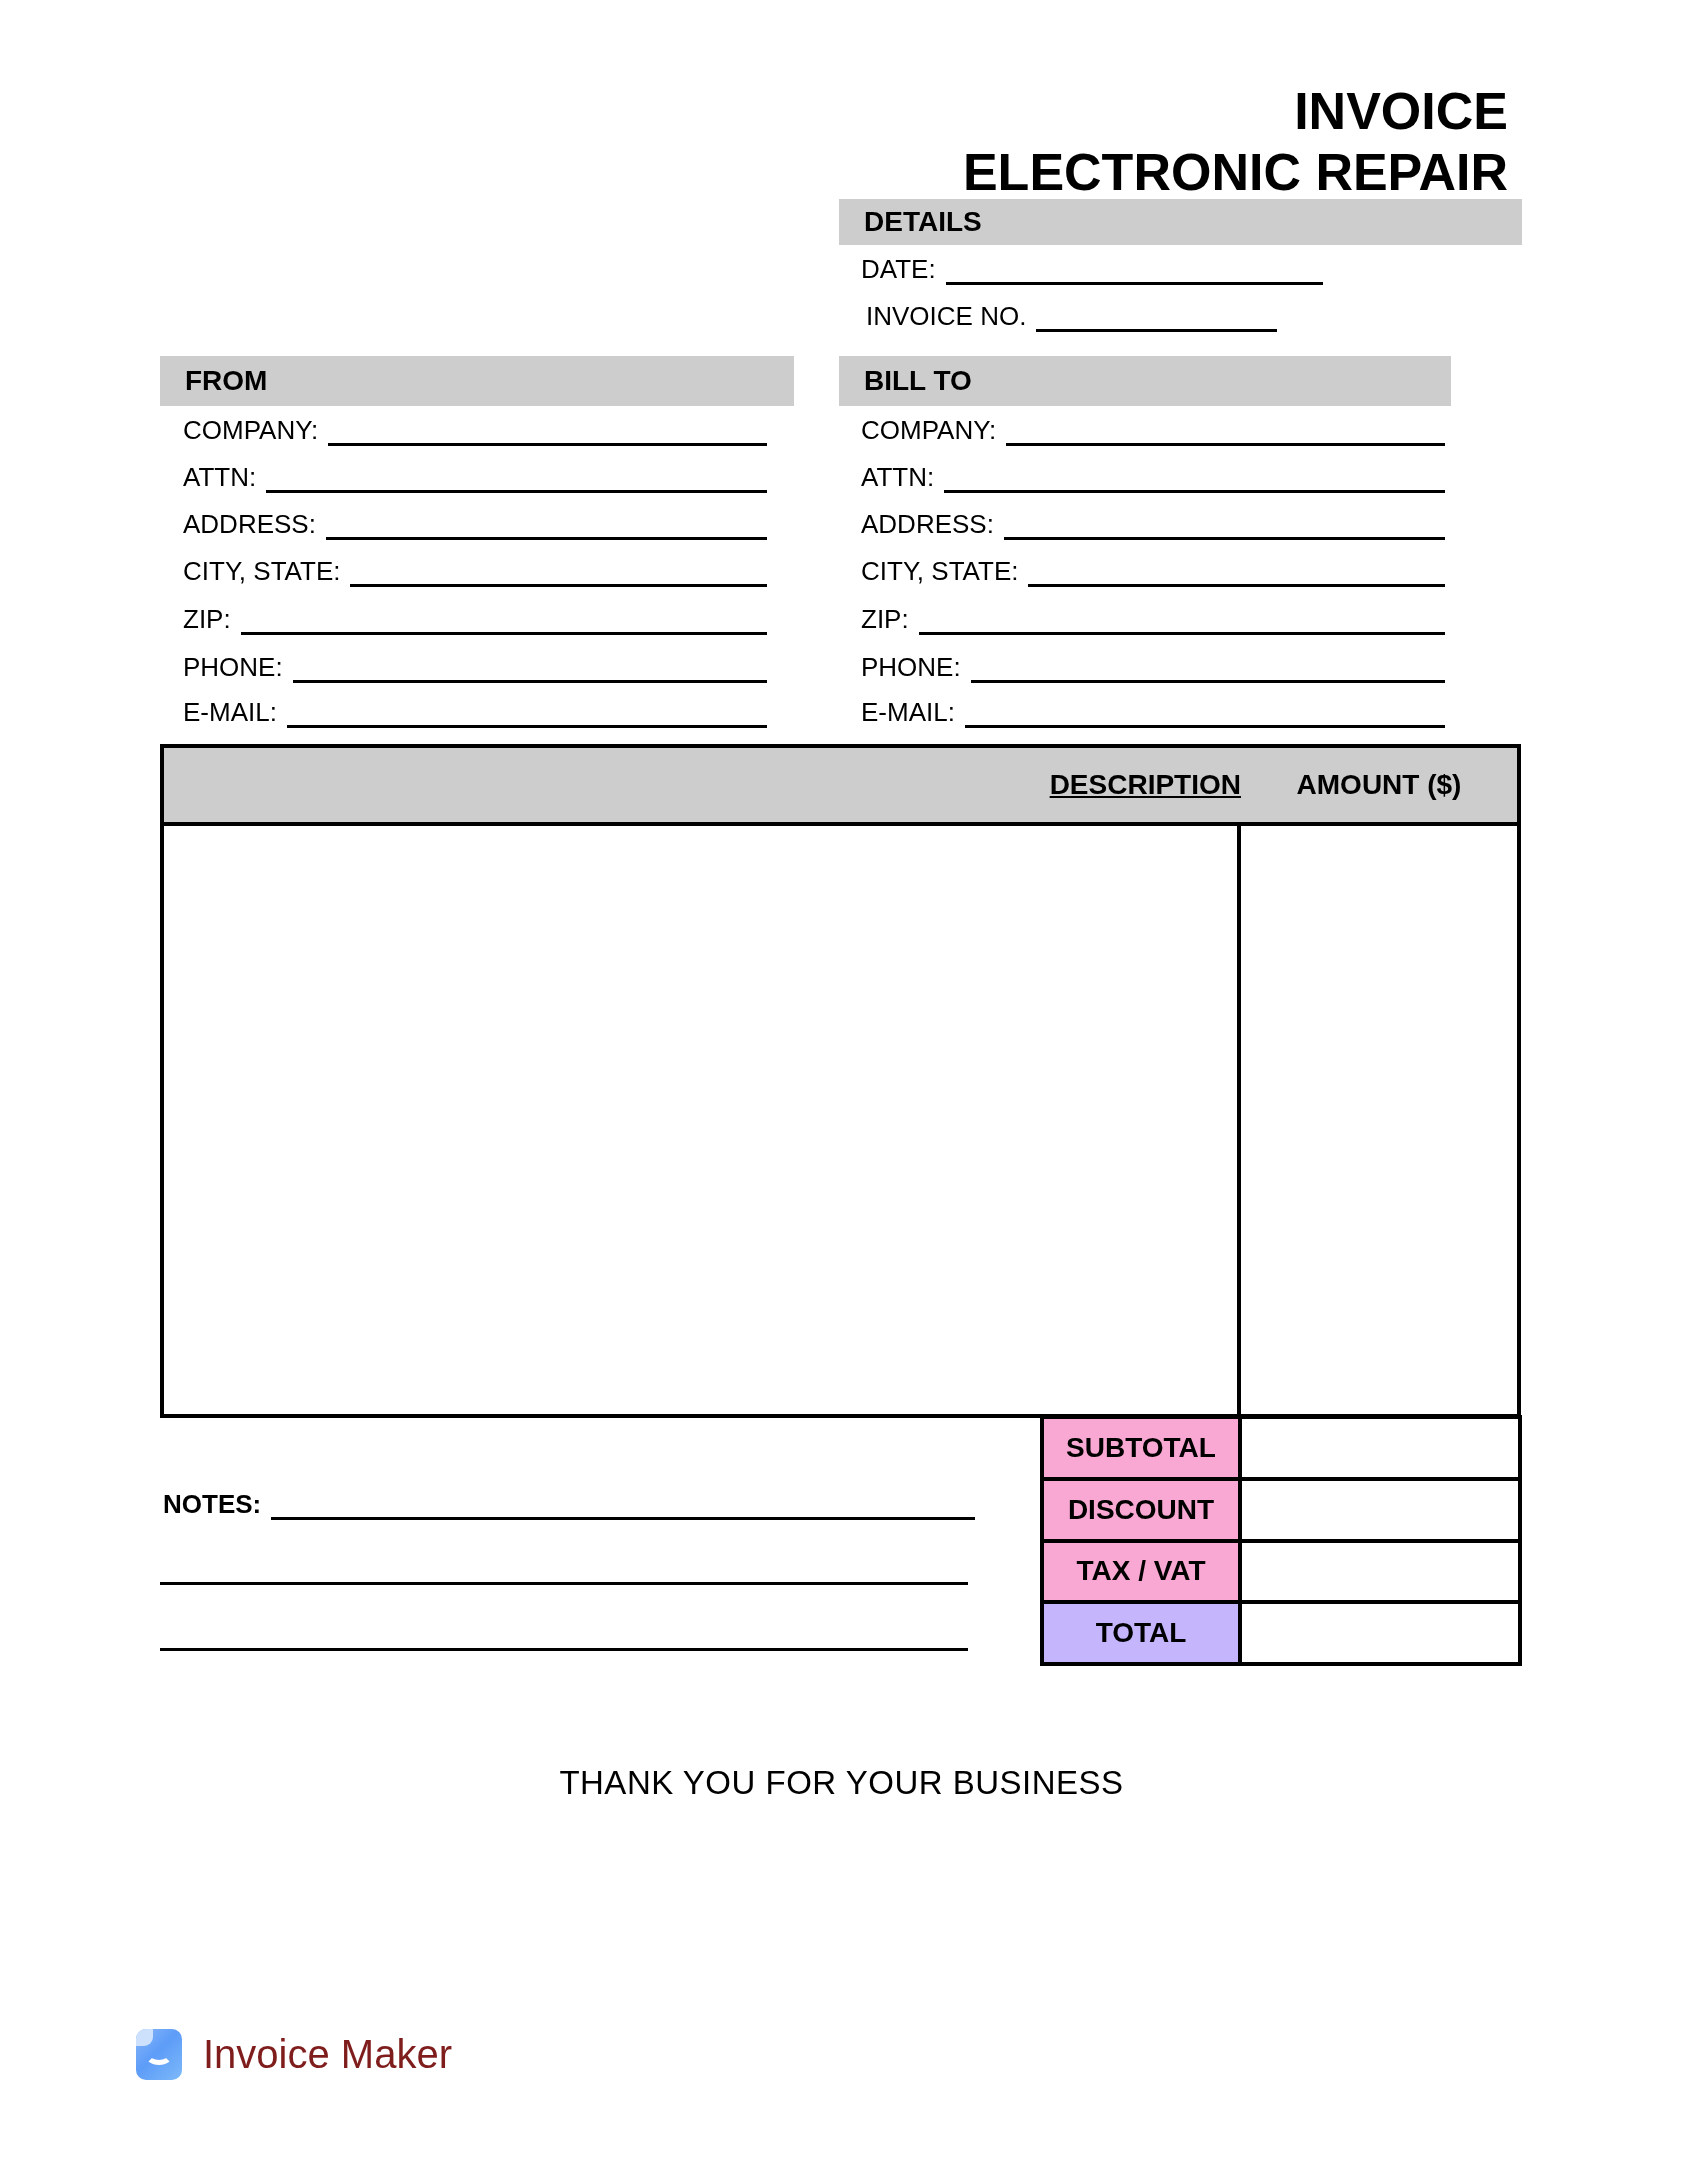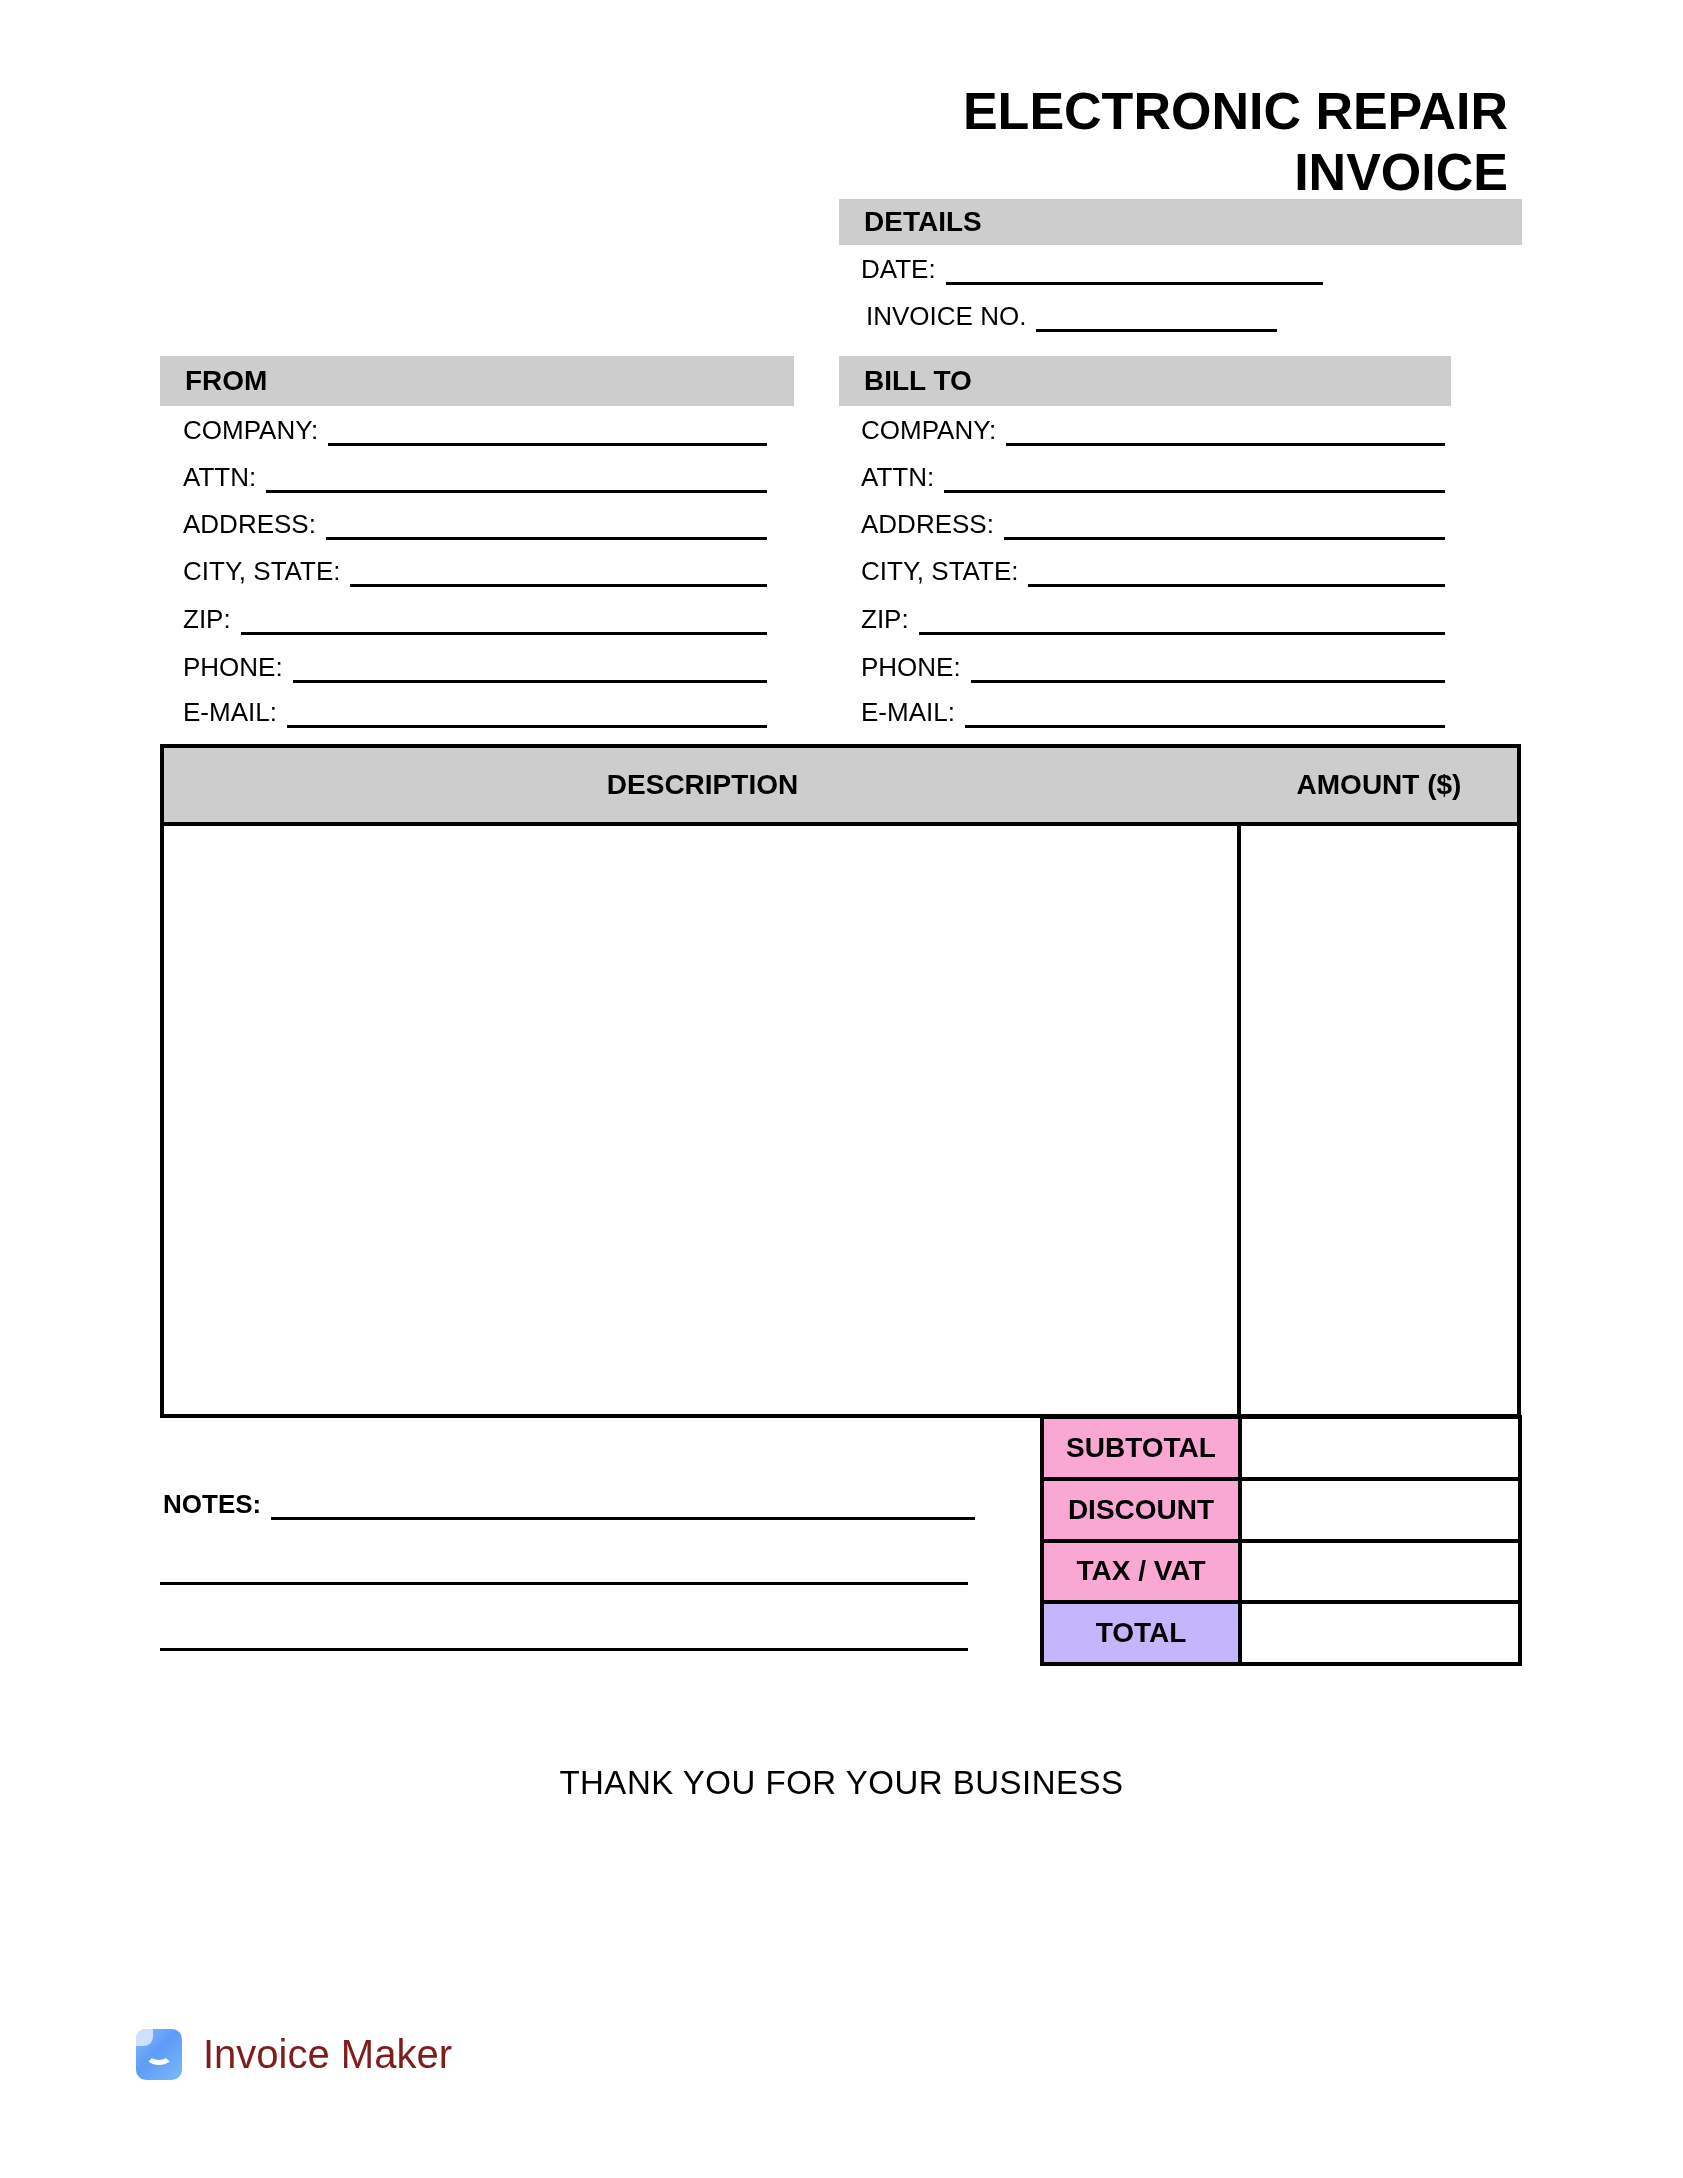--- a/index.html
+++ b/index.html
@@ -66,21 +66,21 @@
   }
   .items-header {
     height: 74px;
     background: #cdcdcd;
     border-bottom: 4px solid #000;
     display: flex;
     align-items: center;
     font-weight: bold;
     font-size: 28px;
   }
-  .items-header .h-desc { width: 1077px; text-align: center; }
+  .items-header .h-desc { width: 1077px; text-align: right; text-decoration: underline; }
   .items-header .h-amt  { flex: 1; text-align: center; }
   .items-body {
     display: flex;
     height: 588px;
   }
   .items-body .c-desc { width: 1073px; border-right: 4px solid #000; }
   .items-body .c-amt  { flex: 1; }
 
   
   .totals {
@@ -158,22 +158,22 @@
     color: #7f1d1d;
     white-space: nowrap;
   }
 </style>
 </head>
 <body>
 
 <div class="page">
 
   <div class="title-block">
+    <div>INVOICE</div>
     <div>ELECTRONIC REPAIR</div>
-    <div>INVOICE</div>
   </div>
 
   <div class="bar bar-details">
     <span>DETAILS</span>
   </div>
   <div class="field-row" style="left:861px; top:249px; width:462px;">
     <span>DATE:</span>
     <span class="fill"></span>
   </div>
   <div class="field-row" style="left:866px; top:296px; width:411px;">

